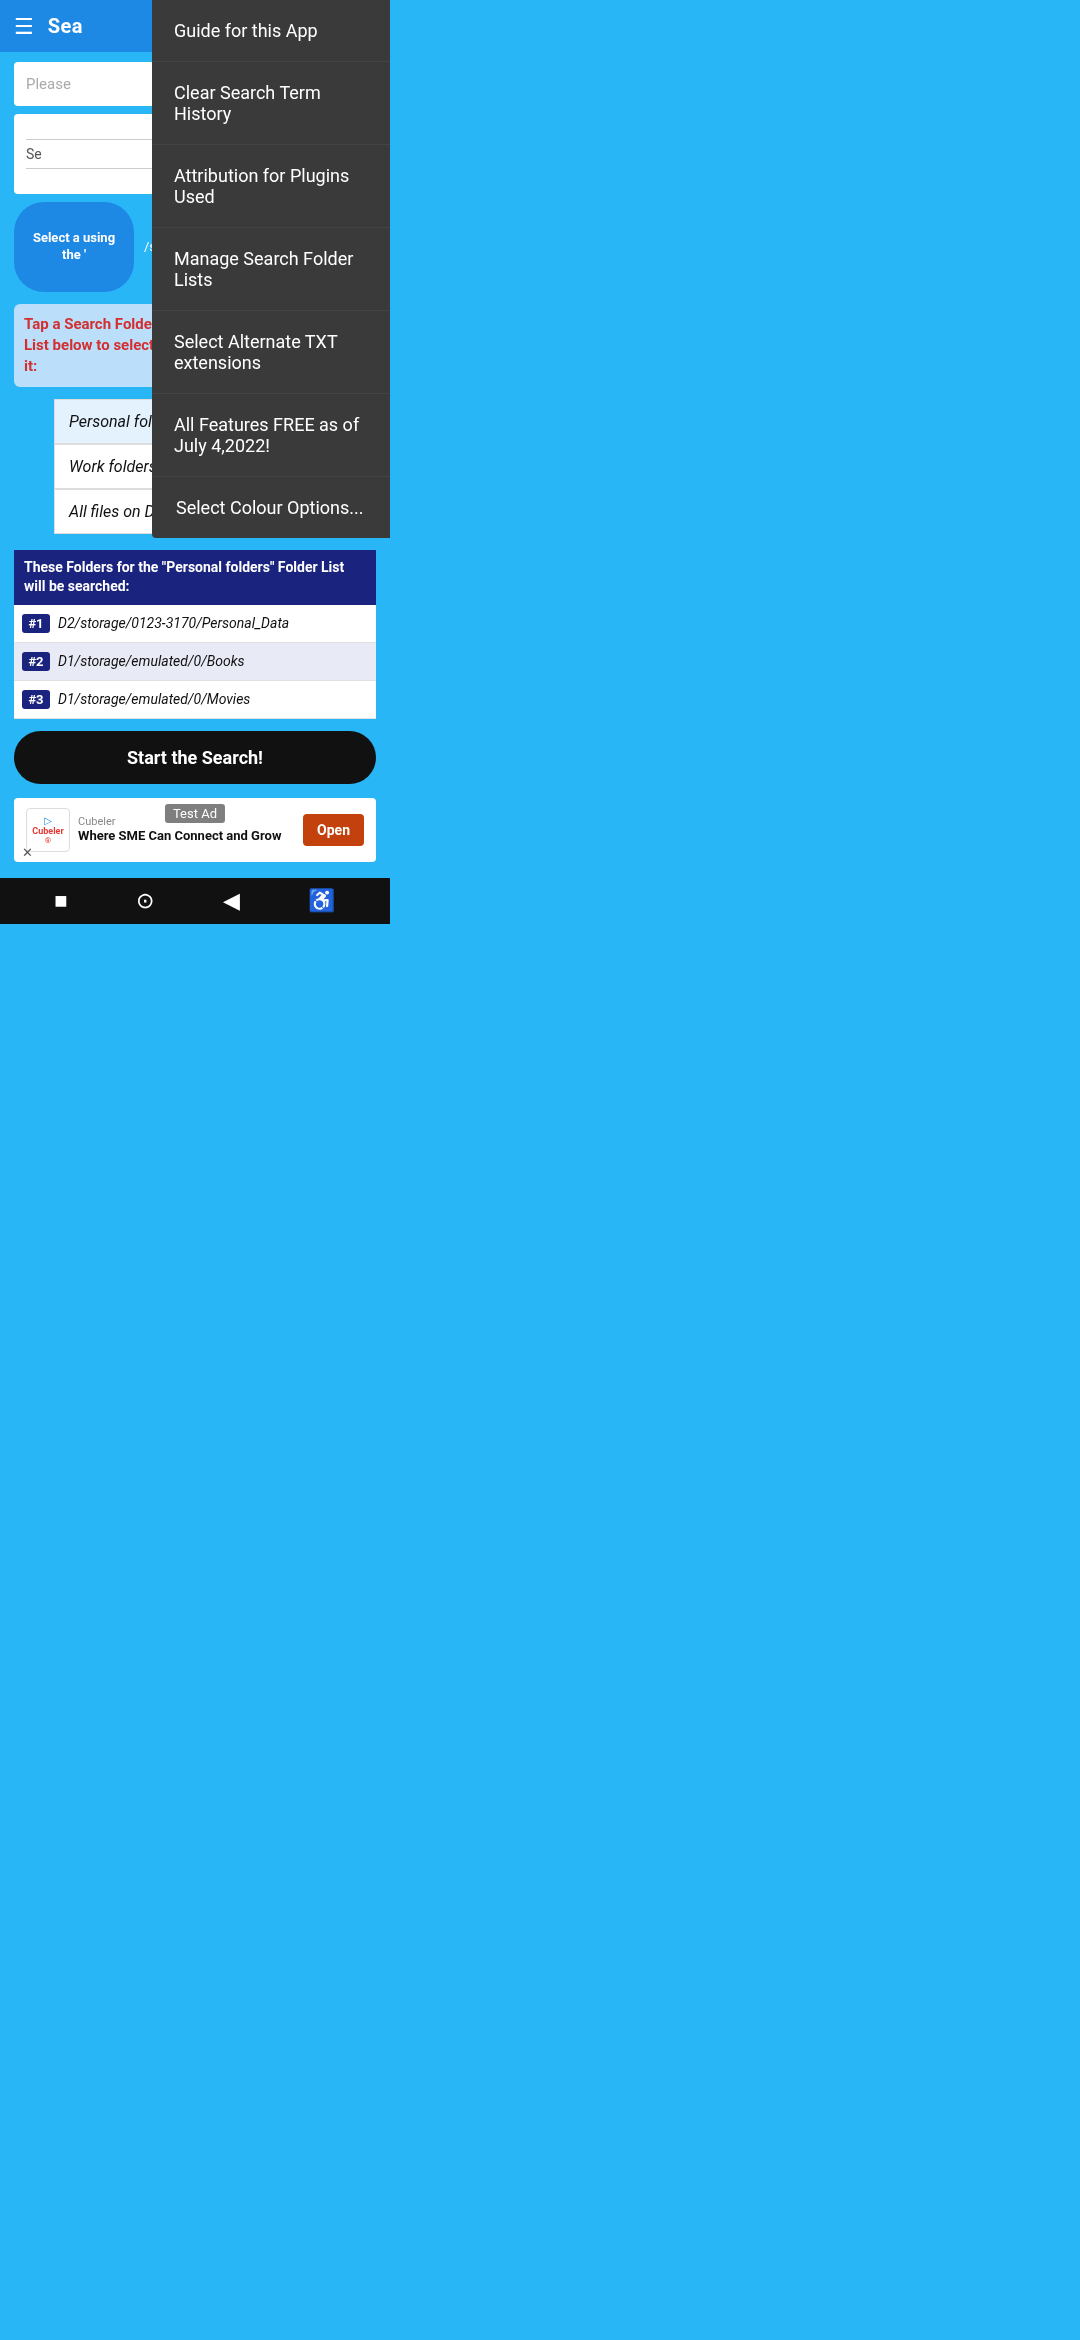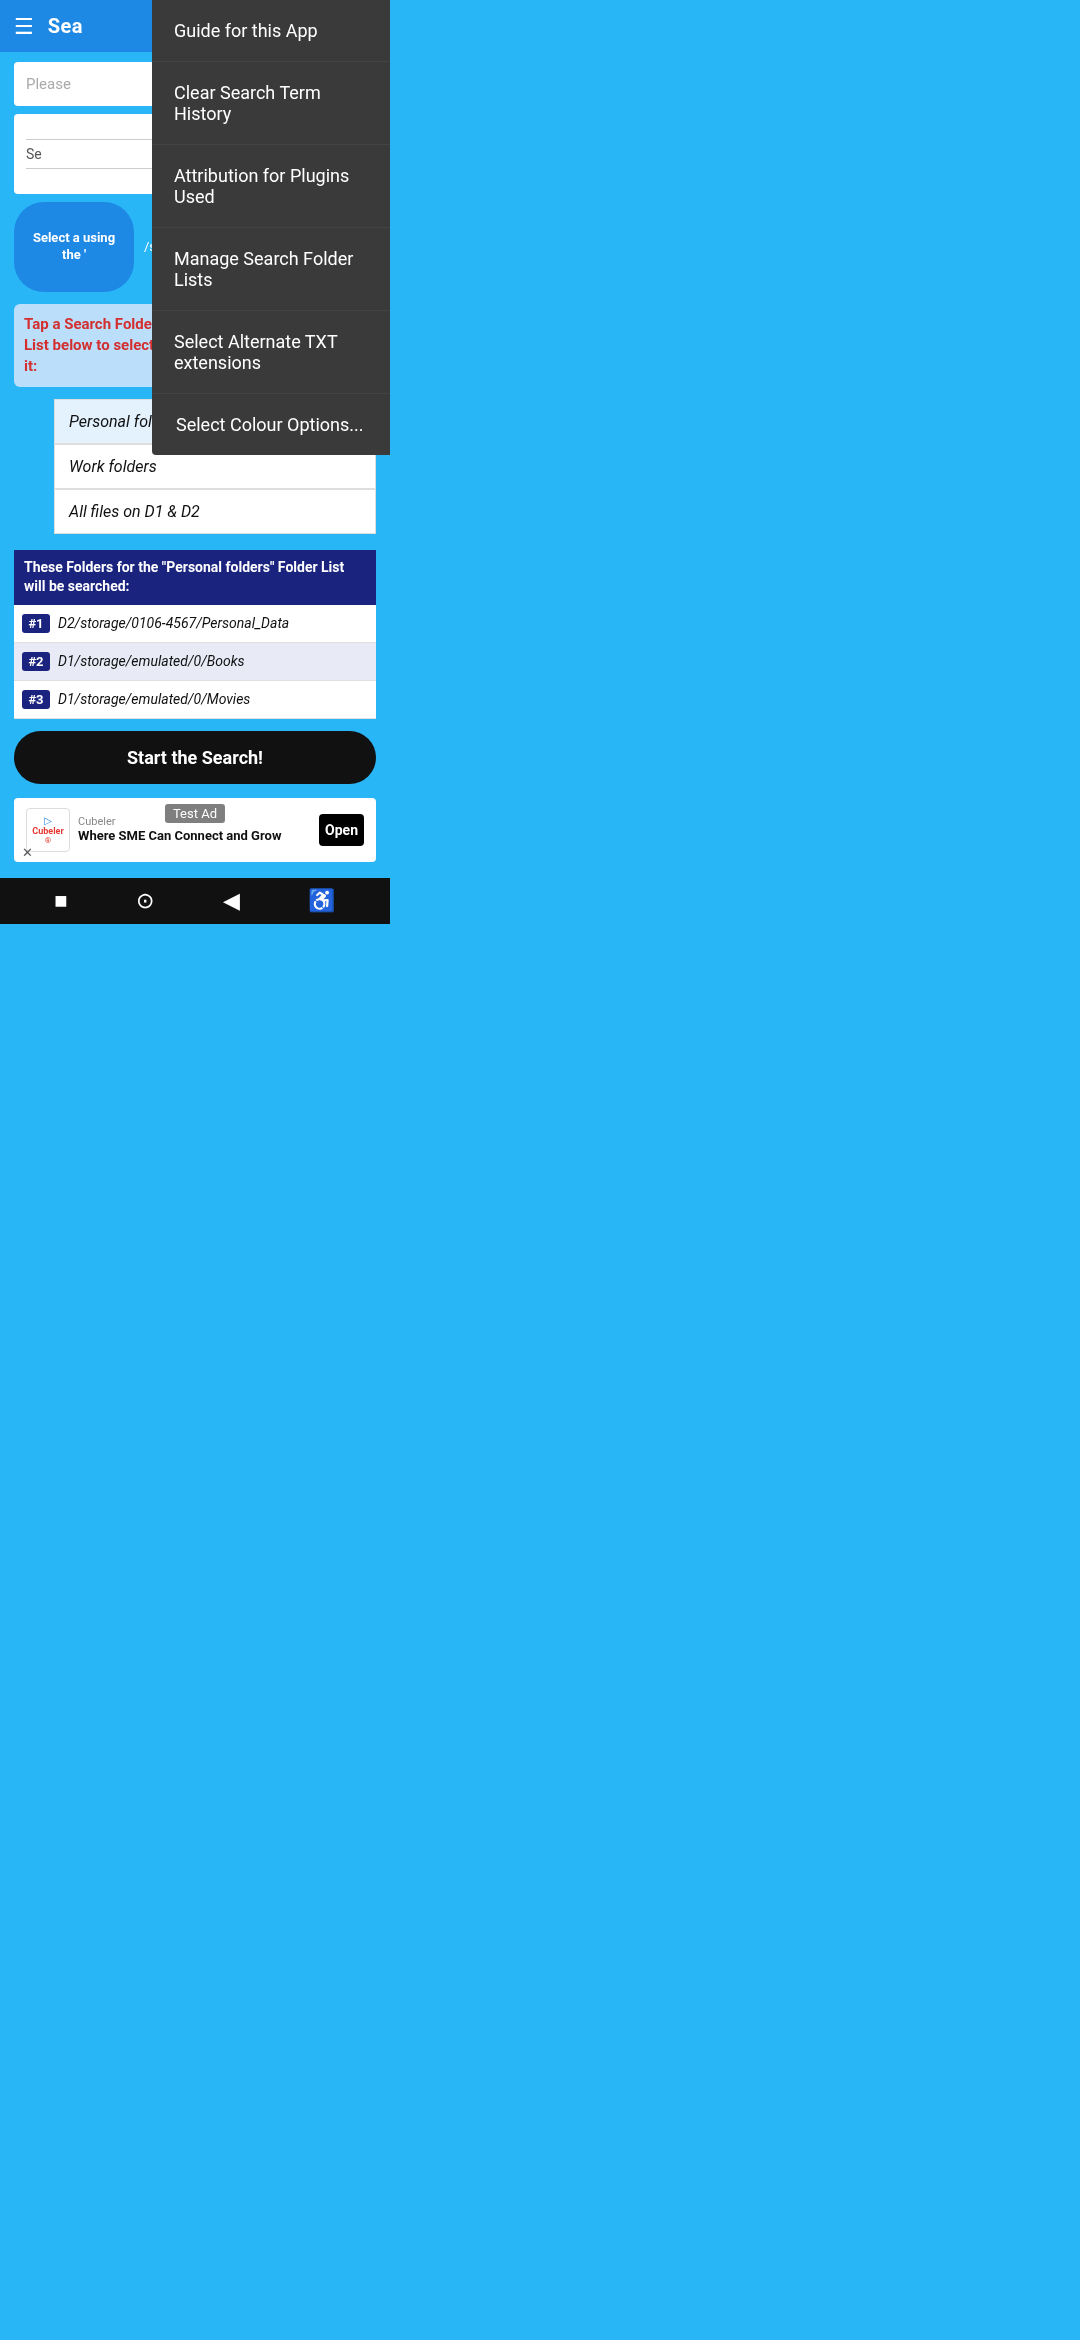--- a/index.html
+++ b/index.html
@@ -241,26 +241,26 @@
       font-size: 11px;
       color: #888;
     }
     .ad-title {
       font-size: 13px;
       font-weight: bold;
       color: #111;
       line-height: 1.3;
     }
     .ad-open-btn {
-      background: #000000;
+      background: #c2410c;
       color: white;
       font-size: 14px;
       font-weight: bold;
       border-radius: 4px;
-      padding: 8px 6px;
+      padding: 8px 14px;
       cursor: pointer;
     }
     .test-ad-badge {
       position: absolute;
       background: rgba(0,0,0,0.5);
       color: white;
       font-size: 13px;
       padding: 2px 8px;
       border-radius: 3px;
       left: 50%;
@@ -357,21 +357,21 @@
       </div>
       <div class="folder-list-item">
         <span>All files on D1 &amp; D2</span>
       </div>
     </div>
 
     <div class="folders-info">
       <div class="folders-header">These Folders for the "Personal folders" Folder List will be searched:</div>
       <div class="folder-entry">
         <span class="folder-num">#1</span>
-        <span class="folder-path">D2/storage/0106-4567/Personal_Data</span>
+        <span class="folder-path">D2/storage/0123-3170/Personal_Data</span>
       </div>
       <div class="folder-entry alt">
         <span class="folder-num">#2</span>
         <span class="folder-path">D1/storage/emulated/0/Books</span>
       </div>
       <div class="folder-entry">
         <span class="folder-num">#3</span>
         <span class="folder-path">D1/storage/emulated/0/Movies</span>
       </div>
     </div>
@@ -409,16 +409,17 @@
     <span class="nav-icon">◀</span>
     <span class="nav-icon">♿</span>
   </div>
 
   <div class="dropdown-overlay">
     <div class="dropdown-item">Guide for this App</div>
     <div class="dropdown-item">Clear Search Term History</div>
     <div class="dropdown-item">Attribution for Plugins Used</div>
     <div class="dropdown-item">Manage Search Folder Lists</div>
     <div class="dropdown-item">Select Alternate TXT extensions</div>
+    <div class="dropdown-item">All Features FREE as of July 4,2022!</div>
     <div class="dropdown-item">Select Colour Options...</div>
   </div>
 
 </div>
 
 </body></html>

